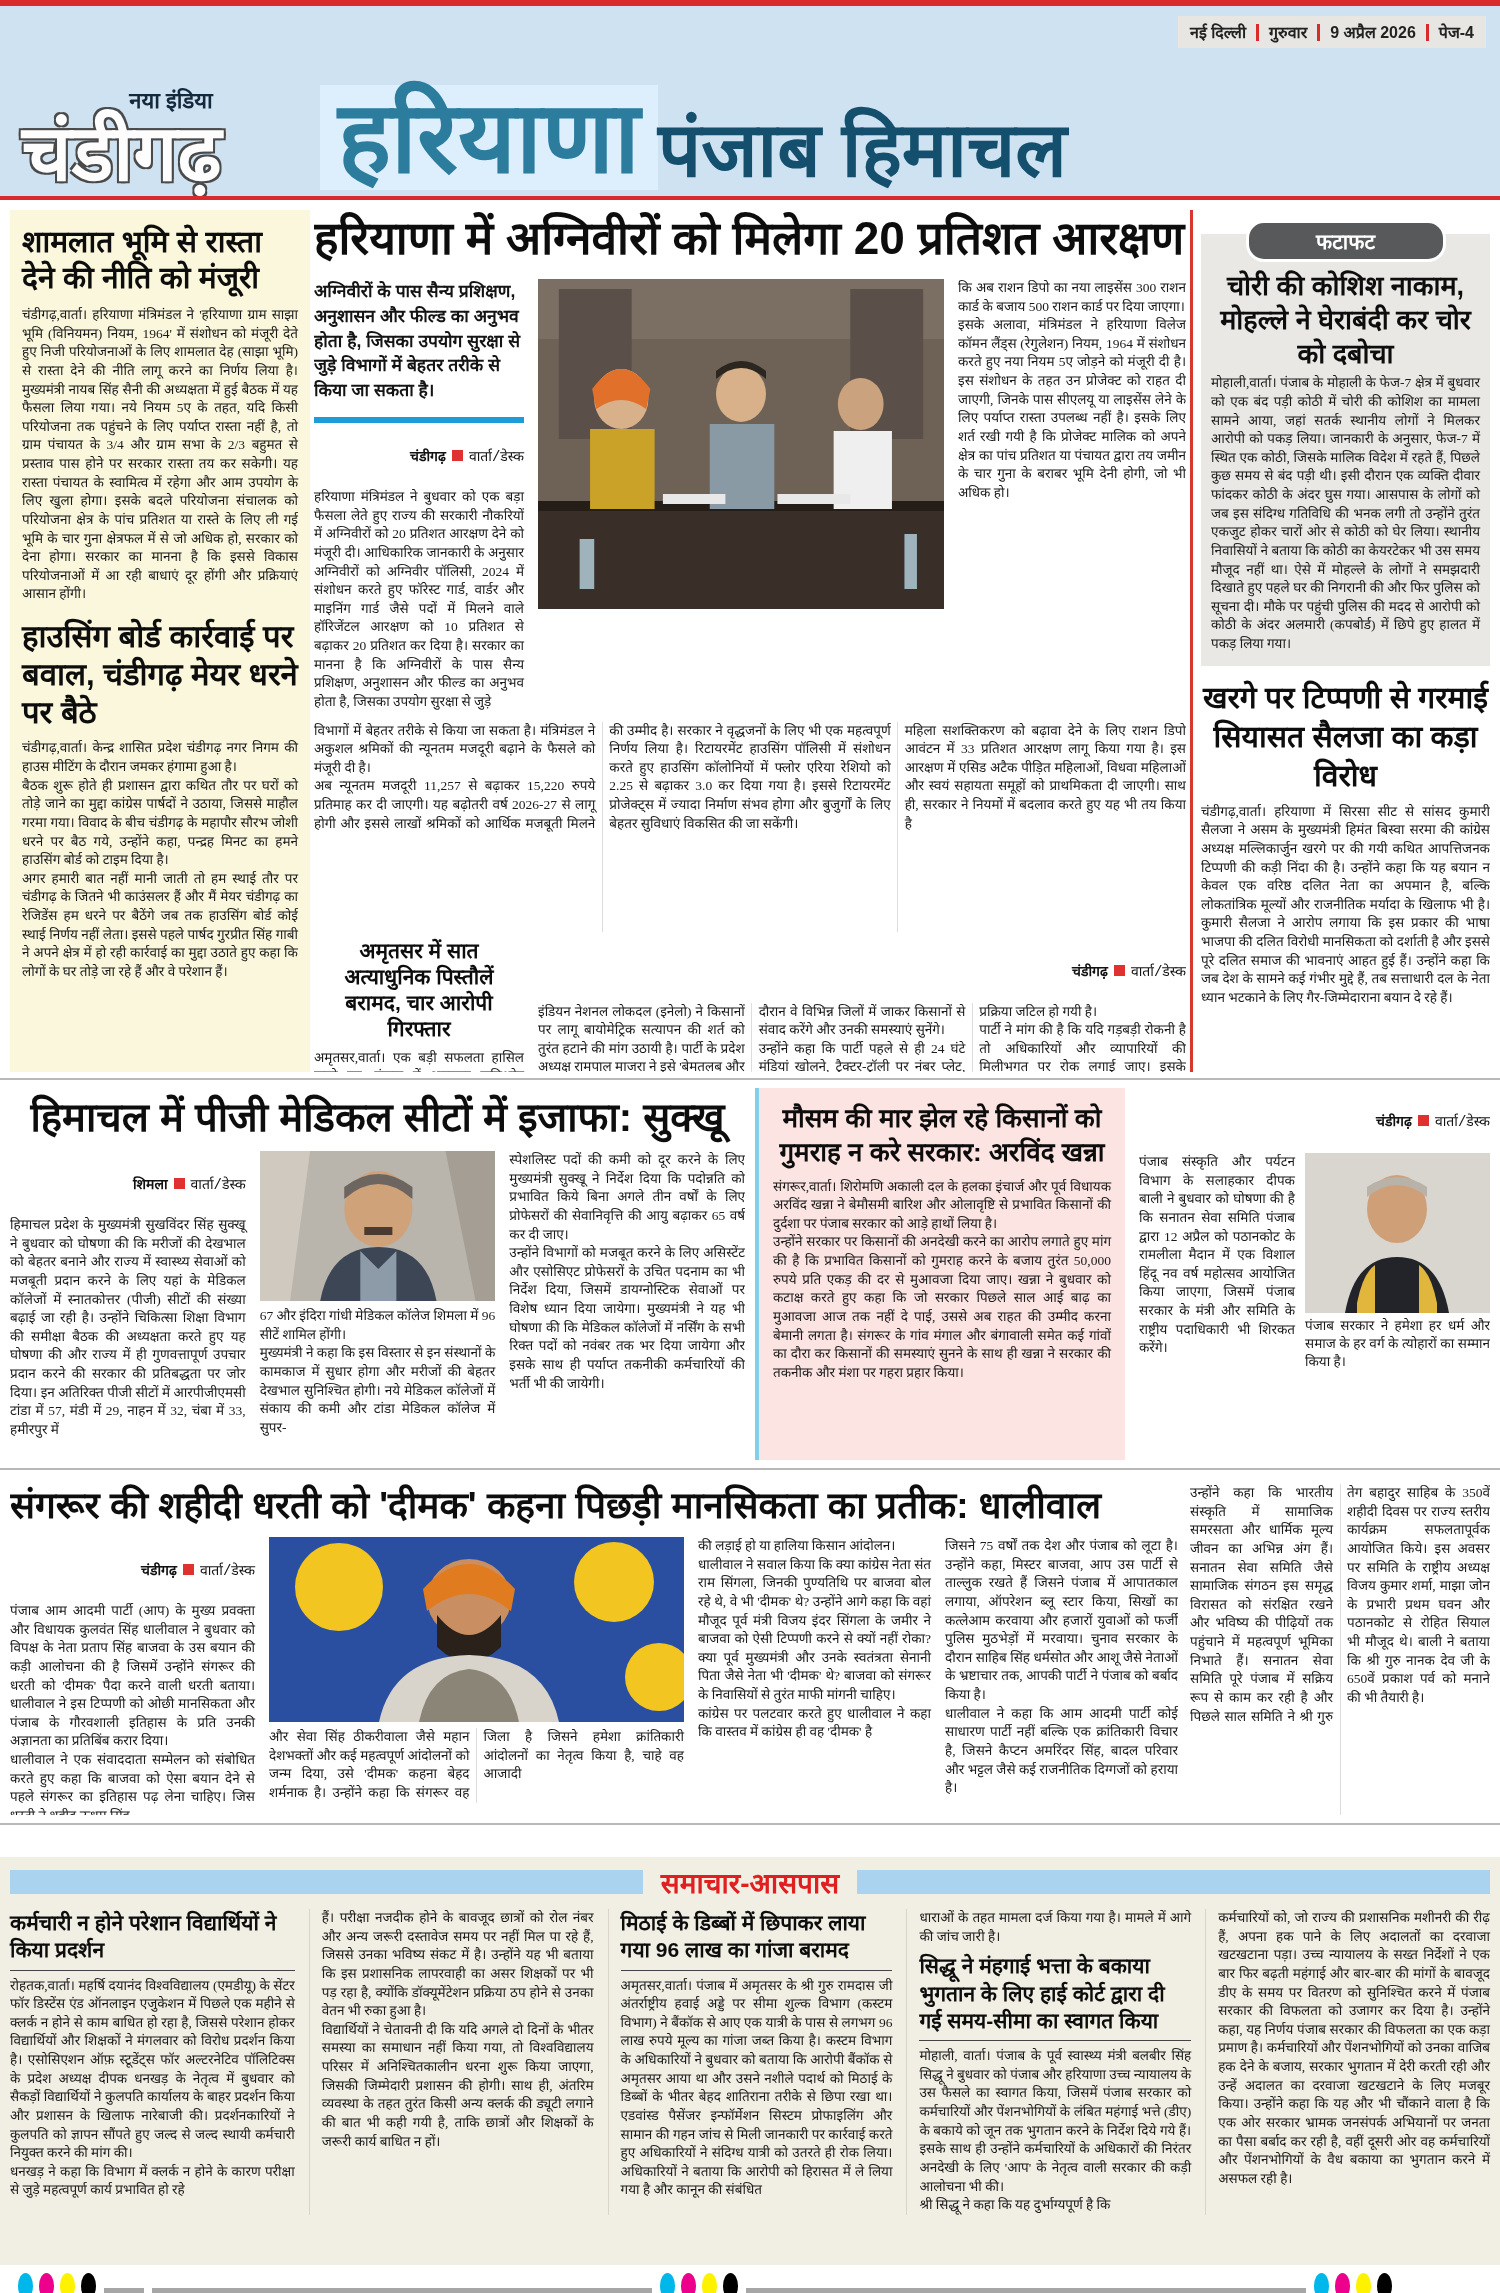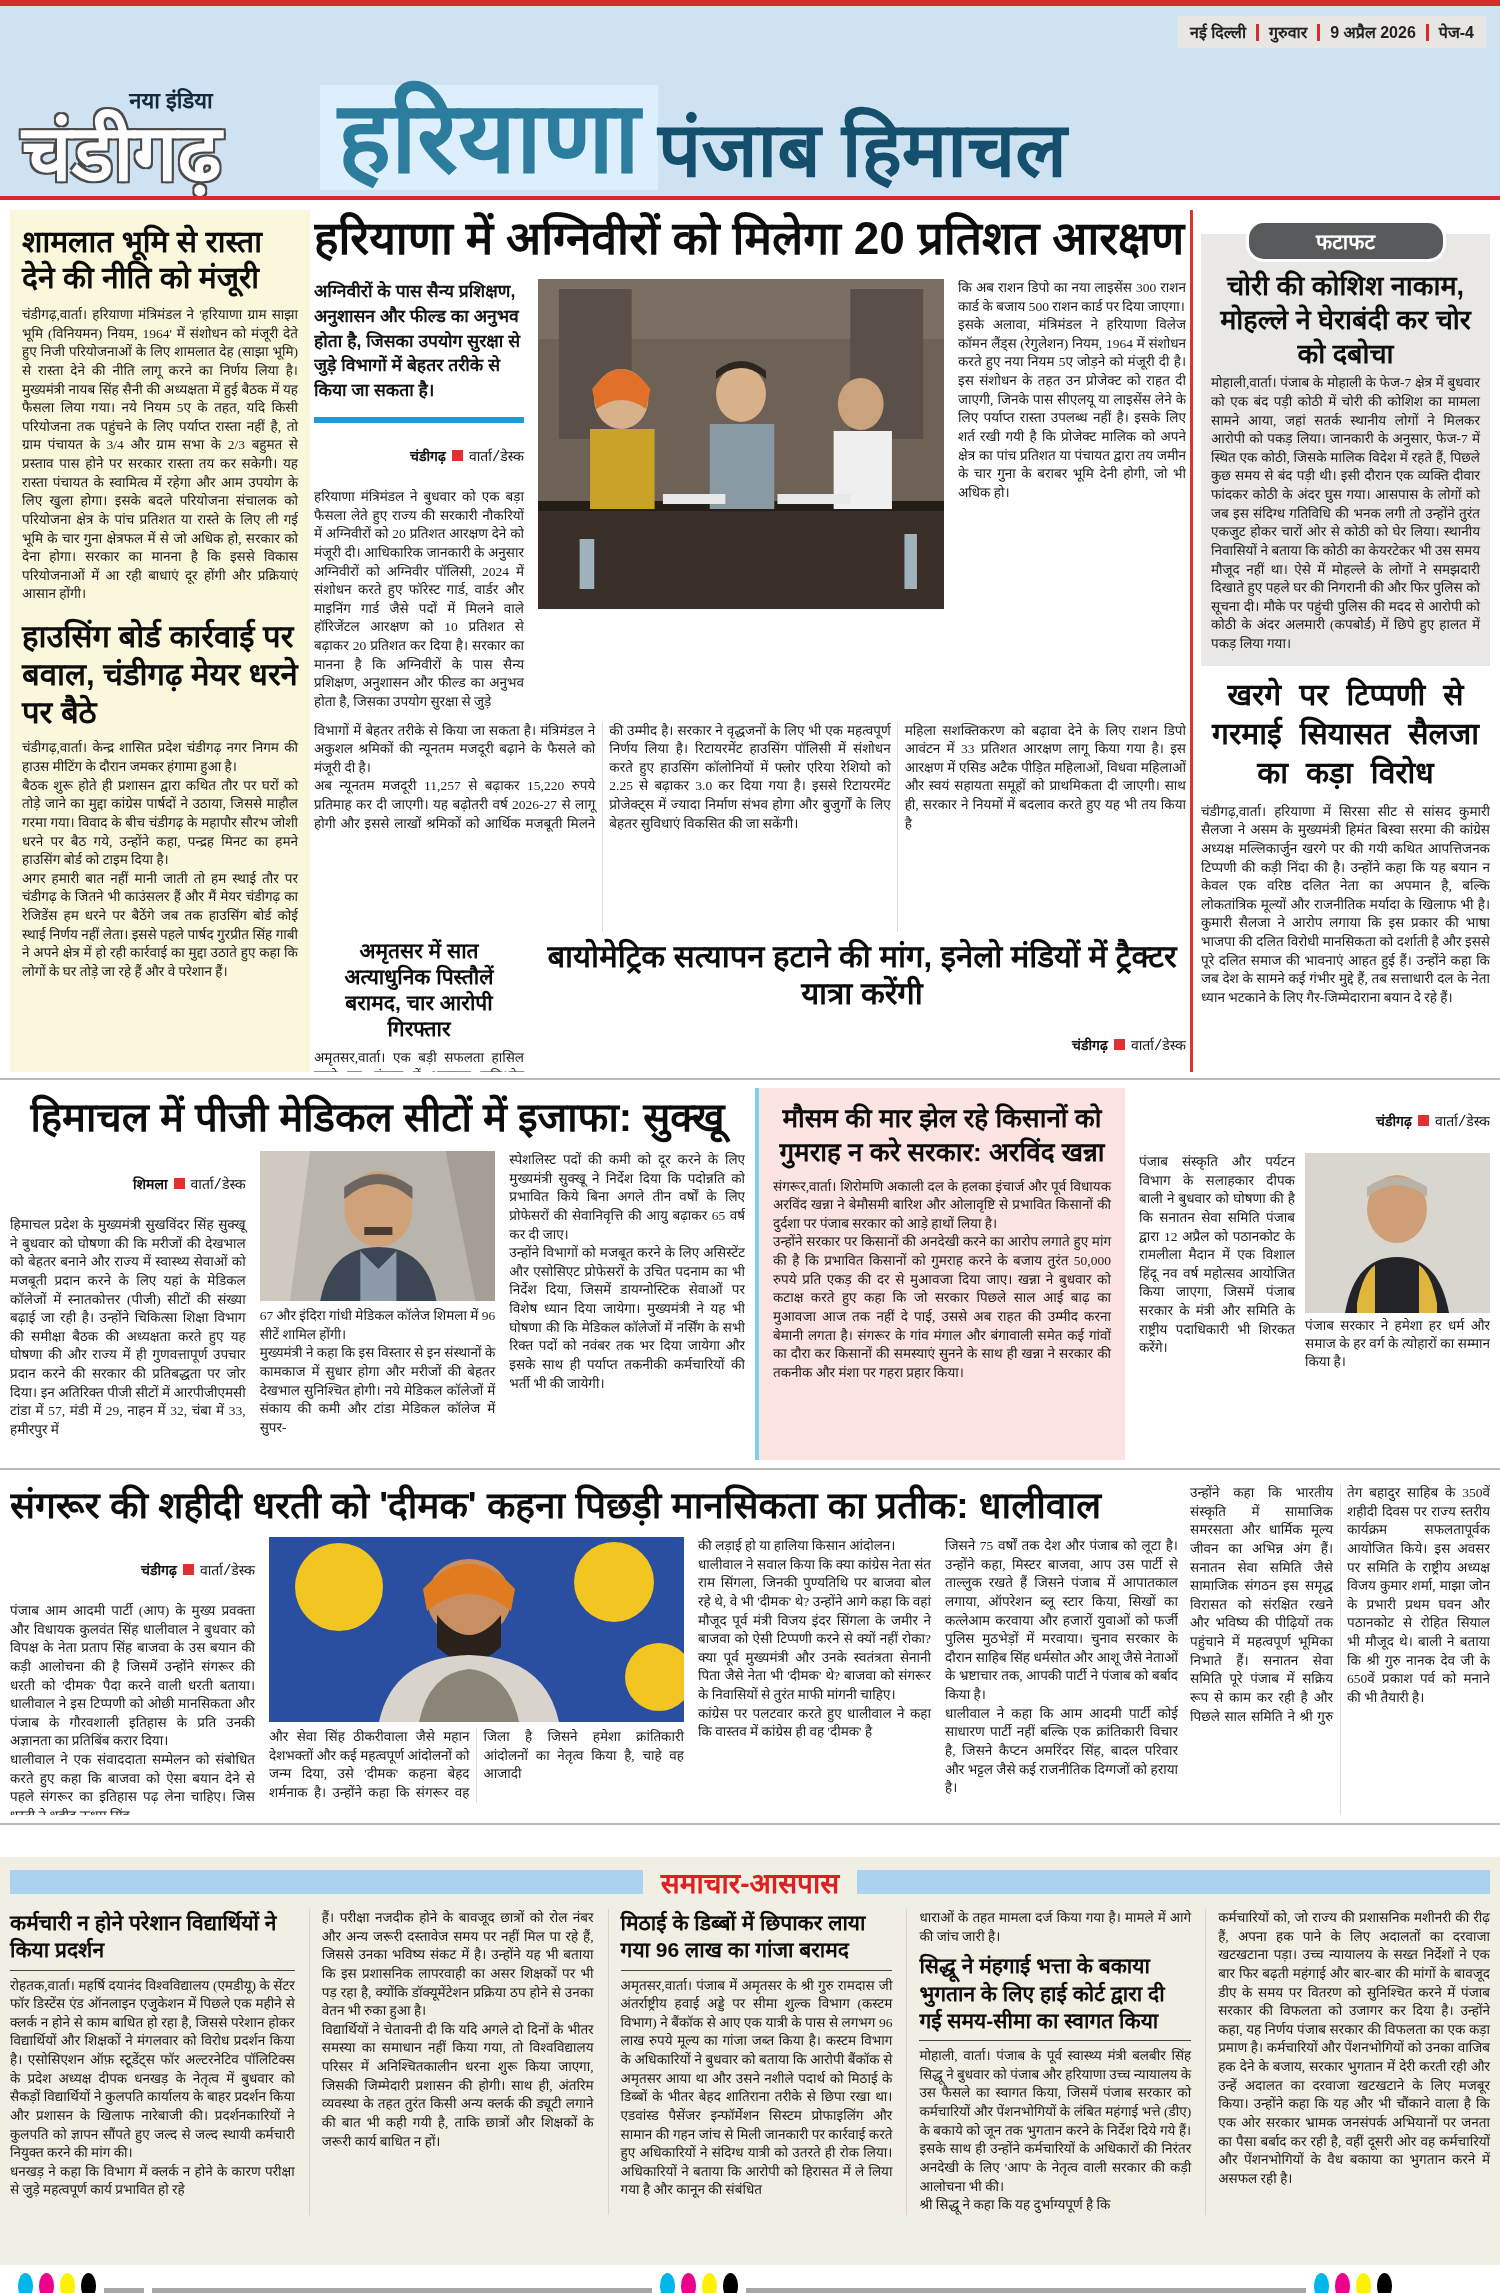--- a/index.html
+++ b/index.html
@@ -41,21 +41,21 @@
   .lede-accent-bar { height: 6px; background: #1e9cd8; margin-top: 14px; }
   .photo-frame { width: 100%; background: #777; overflow: hidden; }
   .main-cols { height: 210px; overflow: hidden; margin-bottom: 6px; }
   .sub-row { display: grid; grid-template-columns: 210px 1fr; gap: 14px; height: 312px; overflow: hidden; }
   .sub-a h3 { font-size: 21px; text-align: center; line-height: 1.25; margin-bottom: 6px; }
   .sub-b h2 { font-size: 31px; text-align: center; line-height: 1.2; margin-bottom: 4px; }
   .right-col { border-left: 3px solid #d9372e; padding-left: 8px; overflow: hidden; }
   .fatafat-box { background: #e9e8e5; padding: 10px 10px 12px 10px; }
   .fatafat-pill { background: #58595b; color: #fff; font-family: "Liberation Sans", sans-serif; font-weight: bold; font-size: 21px; text-align: center; border-radius: 18px; width: 200px; margin: -24px auto 8px auto; padding: 4px 0; border: 3px solid #fff; }
   .fatafat-box h2 { font-size: 27px; text-align: center; line-height: 1.25; margin-bottom: 3px; }
-  .kharge h2 { font-size: 30px; font-weight: 600; text-align: center; line-height: 1.3; margin: 12px 0 8px 0; font-family: Liberation Mono, monospace; }
+  .kharge h2 { font-size: 30px; font-weight: 600; text-align: center; line-height: 1.3; margin: 12px 0 8px 0; }
 
   
   .row2 { display: grid; grid-template-columns: 735px 370px 1fr; gap: 10px; padding: 8px 10px; height: 390px; border-bottom: 2px solid #b9b9b9; }
   .himachal { overflow: hidden; }
   .himachal h1 { font-size: 40px; text-align: center; margin-bottom: 8px; }
   .him-cols { display: grid; grid-template-columns: repeat(3, 1fr); gap: 14px; }
   .pink-box { background: #fbe4e2; padding: 14px 14px; overflow: hidden; border-left: 4px solid #7fd0e8; }
   .pink-box h2 { font-size: 26px; text-align: center; line-height: 1.3; margin-bottom: 8px; }
   .pathankot { overflow: hidden; padding-left: 4px; }
   .pathankot h2 { font-size: 33px; line-height: 1.22; text-align: left; margin-bottom: 4px; }
@@ -156,21 +156,20 @@
       </div>
       <div class="main-cols cols-3 body-text">विभागों में बेहतर तरीके से किया जा सकता है। मंत्रिमंडल ने अकुशल श्रमिकों की न्यूनतम मजदूरी बढ़ाने के फैसले को मंजूरी दी है।
 अब न्यूनतम मजदूरी 11,257 से बढ़ाकर 15,220 रुपये प्रतिमाह कर दी जाएगी। यह बढ़ोतरी वर्ष 2026-27 से लागू होगी और इससे लाखों श्रमिकों को आर्थिक मजबूती मिलने की उम्मीद है। सरकार ने वृद्धजनों के लिए भी एक महत्वपूर्ण निर्णय लिया है। रिटायरमेंट हाउसिंग पॉलिसी में संशोधन करते हुए हाउसिंग कॉलोनियों में फ्लोर एरिया रेशियो को 2.25 से बढ़ाकर 3.0 कर दिया गया है। इससे रिटायरमेंट प्रोजेक्ट्स में ज्यादा निर्माण संभव होगा और बुजुर्गों के लिए बेहतर सुविधाएं विकसित की जा सकेंगी।
 महिला सशक्तिकरण को बढ़ावा देने के लिए राशन डिपो आवंटन में 33 प्रतिशत आरक्षण लागू किया गया है। इस आरक्षण में एसिड अटैक पीड़ित महिलाओं, विधवा महिलाओं और स्वयं सहायता समूहों को प्राथमिकता दी जाएगी। साथ ही, सरकार ने नियमों में बदलाव करते हुए यह भी तय किया है</div>
       <div class="sub-row">
         <div class="sub-a">
           <h3>अमृतसर में सात अत्याधुनिक पिस्तौलें बरामद, चार आरोपी गिरफ्तार</h3>
           <div class="body-text">अमृतसर,वार्ता। एक बड़ी सफलता हासिल करते हुए, पंजाब में अमृतसर कमिश्नरेट पुलिस ने सीमा पार से होने वाले अवैध हथियारों की तस्करी के एक मॉड्यूल का भंडाफोड़ किया है। पुलिस महानिदेशक गौरव यादव ने बुधवार को बताया कि पुलिस ने इस मामले में तीन आरोपियों और एक किशोर को गिरफ्तार किया है। उनके पास से सात अत्याधुनिक पिस्तौलें, 12 कारतूस और एक मोटरसाइकिल बरामद की गयी है। श्री यादव ने कहा कि प्रारंभिक जांच से पता चला है कि आरोपी सोशल मीडिया प्लेटफॉर्म के माध्यम से पाकिस्तान स्थित तस्करों के संपर्क में थे।</div>
         </div>
         <div class="sub-b">
-          <h2>बायोमेट्रिक सत्यापन हटाने की मांग, इनेलो मंडियों में ट्रैक्टर यात्रा करेंगी</h2>
           <div class="byline">
             <b>चंडीगढ़</b><span class="sq"></span><span>वार्ता/डेस्क</span>
           </div>
           <div class="cols-3 body-text" style="height:218px;overflow:hidden">इंडियन नेशनल लोकदल (इनेलो) ने किसानों पर लागू बायोमेट्रिक सत्यापन की शर्त को तुरंत हटाने की मांग उठायी है। पार्टी के प्रदेश अध्यक्ष रामपाल माजरा ने इसे 'बेमतलब और किसान विरोधी' करार देते हुए कहा कि सरकार को तुरंत राहत देनी चाहिए।
 माजरा ने बताया कि चौधरी अभय सिंह चौटाला के नेतृत्व में 12 अप्रैल से ट्रैक्टर पर मंडियों का दौरा शुरू किया जाएगा। इस दौरान वे विभिन्न जिलों में जाकर किसानों से संवाद करेंगे और उनकी समस्याएं सुनेंगे।
 उन्होंने कहा कि पार्टी पहले से ही 24 घंटे मंडियां खोलने, ट्रैक्टर-ट्रॉली पर नंबर प्लेट, लाइसेंस नवीनीकरण और 'मेरी फसल मेरा ब्योरा' पोर्टल खोलने जैसी मांगें मनवा चुकी है। इनेलो का आरोप है कि बायोमेट्रिक सत्यापन जैसी शर्तें किसानों के लिए परेशानी का कारण बन गयी हैं और फसल बेचने की प्रक्रिया जटिल हो गयी है।
 पार्टी ने मांग की है कि यदि गड़बड़ी रोकनी है तो अधिकारियों और व्यापारियों की मिलीभगत पर रोक लगाई जाए। इसके अलावा, हाल की बेमौसमी बारिश से खराब हुई फसलों को देखते हुए इनेलो ने सरकार से विशेष गिरदावरी कर 50 हजार रुपये प्रति एकड़ मुआवजा देने की भी मांग की है।</div>
         </div>
       </div>
     </div>

